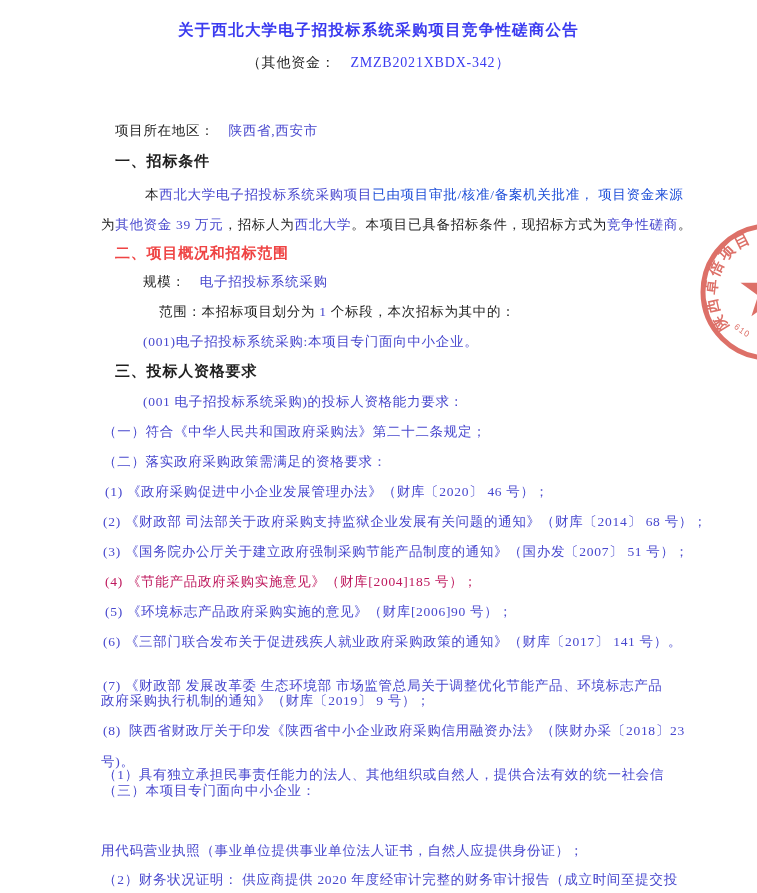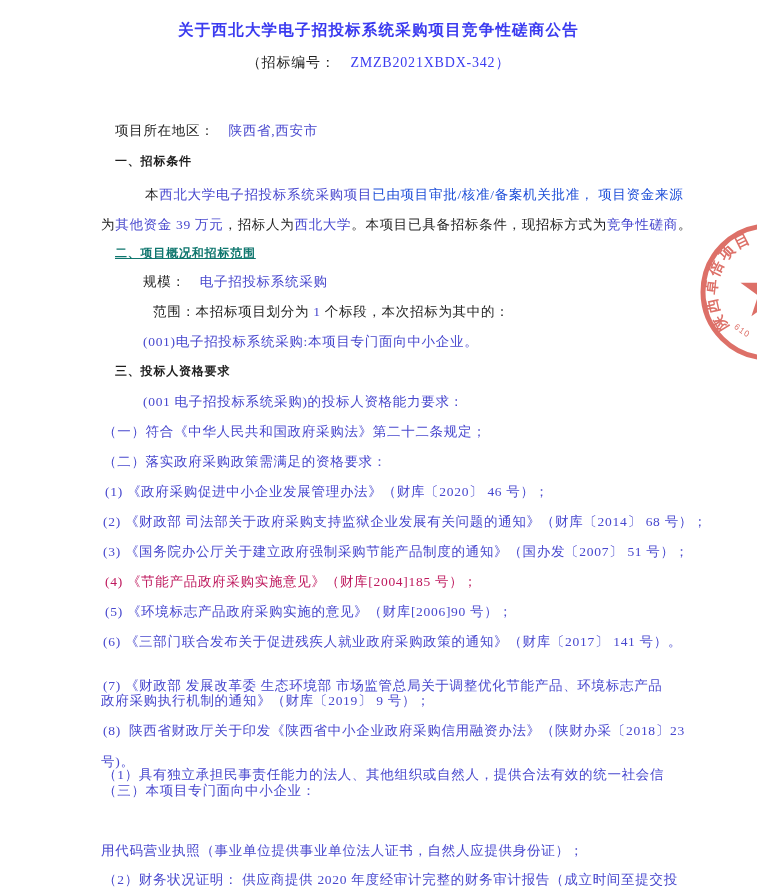--- a/index.html
+++ b/index.html
@@ -32,21 +32,21 @@
     font-family: "Liberation Sans", sans-serif;
   }
   .line.subtitle {
     left: 0;
     right: 0;
     text-align: center;
     font-size: 14px;
     letter-spacing: 0.8px;
   }
   .line.heading {
-    font-size: 12px;
+    font-size: 15px;
     font-weight: bold;
     letter-spacing: 0.8px;
     font-family: "Liberation Sans", sans-serif;
   }
   .seal {
     position: absolute;
     left: 692px;
     top: 212px;
     width: 170px;
     height: 170px;
@@ -67,28 +67,28 @@
     font-family: "Liberation Sans", sans-serif;
   }
 </style>
 </head>
 <body>
 
 <div id="page">
 
   <div id="doc">
       <div class="line title" style="top: 20px;"><span style="color: rgb(59, 59, 240);">关于西北大学电子招投标系统采购项目竞争性磋商公告</span></div>
-      <div class="line subtitle" style="top: 53px;"><span style="color: rgb(31, 31, 31);">（招标编号：</span><span style="color: rgb(59, 59, 240);">　ZMZB2021XBDX-342）</span></div>
+      <div class="line subtitle" style="top: 53px;"><span style="color: rgb(31, 31, 31);">（其他资金：</span><span style="color: rgb(59, 59, 240);">　ZMZB2021XBDX-342）</span></div>
       <div class="line body" style="top: 121px; left: 115px;"><span style="color: rgb(31, 31, 31);">项目所在地区：　</span><span style="color: rgb(71, 71, 206);">陕西省,西安市</span></div>
       <div class="line heading" style="top: 151px; left: 115px;"><span style="color: rgb(31, 31, 31);">一、招标条件</span></div>
       <div class="line body" style="top: 185px; left: 145px;"><span style="color: rgb(31, 31, 31);">本</span><span style="color: rgb(71, 71, 206);">西北大学电子招投标系统采购项目</span><span style="color: #1d4ed8;">已由项目审批/核准/备案机关批准， 项目资金来源</span></div>
       <div class="line body" style="top: 215px; left: 101px;"><span style="color: rgb(31, 31, 31);">为</span><span style="color: rgb(71, 71, 206);">其他资金 39 万元</span><span style="color: rgb(31, 31, 31);">，招标人为</span><span style="color: rgb(71, 71, 206);">西北大学</span><span style="color: rgb(31, 31, 31);">。本项目已具备招标条件，现招标方式为</span><span style="color: rgb(71, 71, 206);">竞争性磋商</span><span style="color: rgb(31, 31, 31);">。</span></div>
-      <div class="line heading" style="top: 243px; left: 115px;"><span style="color: #0f766e; text-decoration: underline;">二、项目概况和招标范围</span></div>
+      <div class="line heading" style="top: 243px; left: 115px;"><span style="color: #ef4444;">二、项目概况和招标范围</span></div>
       <div class="line body" style="top: 272px; left: 143px;"><span style="color: rgb(31, 31, 31);">规模：　</span><span style="color: rgb(71, 71, 206);">电子招投标系统采购</span></div>
-      <div class="line body" style="top: 302px; left: 153px;"><span style="color: rgb(31, 31, 31);">范围：本招标项目划分为 </span><span style="color: rgb(71, 71, 206);">1</span><span style="color: rgb(31, 31, 31);"> 个标段，本次招标为其中的：</span></div>
+      <div class="line body" style="top: 302px; left: 159px;"><span style="color: rgb(31, 31, 31);">范围：本招标项目划分为 </span><span style="color: rgb(71, 71, 206);">1</span><span style="color: rgb(31, 31, 31);"> 个标段，本次招标为其中的：</span></div>
       <div class="line body" style="top: 332px; left: 143px;"><span style="color: rgb(71, 71, 206);">(001)电子招投标系统采购:本项目专门面向中小企业。</span></div>
       <div class="line heading" style="top: 361px; left: 115px;"><span style="color: rgb(31, 31, 31);">三、投标人资格要求</span></div>
       <div class="line body" style="top: 392px; left: 143px;"><span style="color: rgb(71, 71, 206);">(001 电子招投标系统采购)的投标人资格能力要求：</span></div>
       <div class="line body" style="top: 422px; left: 103px;"><span style="color: rgb(71, 71, 206);">（一）符合《中华人民共和国政府采购法》第二十二条规定；</span></div>
       <div class="line body" style="top: 452px; left: 103px;"><span style="color: rgb(71, 71, 206);">（二）落实政府采购政策需满足的资格要求：</span></div>
       <div class="line body" style="top: 482px; left: 105px;"><span style="color: rgb(71, 71, 206);">(1) 《政府采购促进中小企业发展管理办法》（财库〔2020〕 46 号）；</span></div>
       <div class="line body" style="top: 512px; left: 103px;"><span style="color: rgb(71, 71, 206);">(2) 《财政部 司法部关于政府采购支持监狱企业发展有关问题的通知》（财库〔2014〕 68 号）；</span></div>
       <div class="line body" style="top: 542px; left: 103px;"><span style="color: rgb(71, 71, 206);">(3) 《国务院办公厅关于建立政府强制采购节能产品制度的通知》（国办发〔2007〕 51 号）；</span></div>
       <div class="line body" style="top: 572px; left: 105px;"><span style="color: #be185d;">(4) 《节能产品政府采购实施意见》（财库[2004]185 号）；</span></div>
       <div class="line body" style="top: 602px; left: 105px;"><span style="color: rgb(71, 71, 206);">(5) 《环境标志产品政府采购实施的意见》（财库[2006]90 号）；</span></div>

